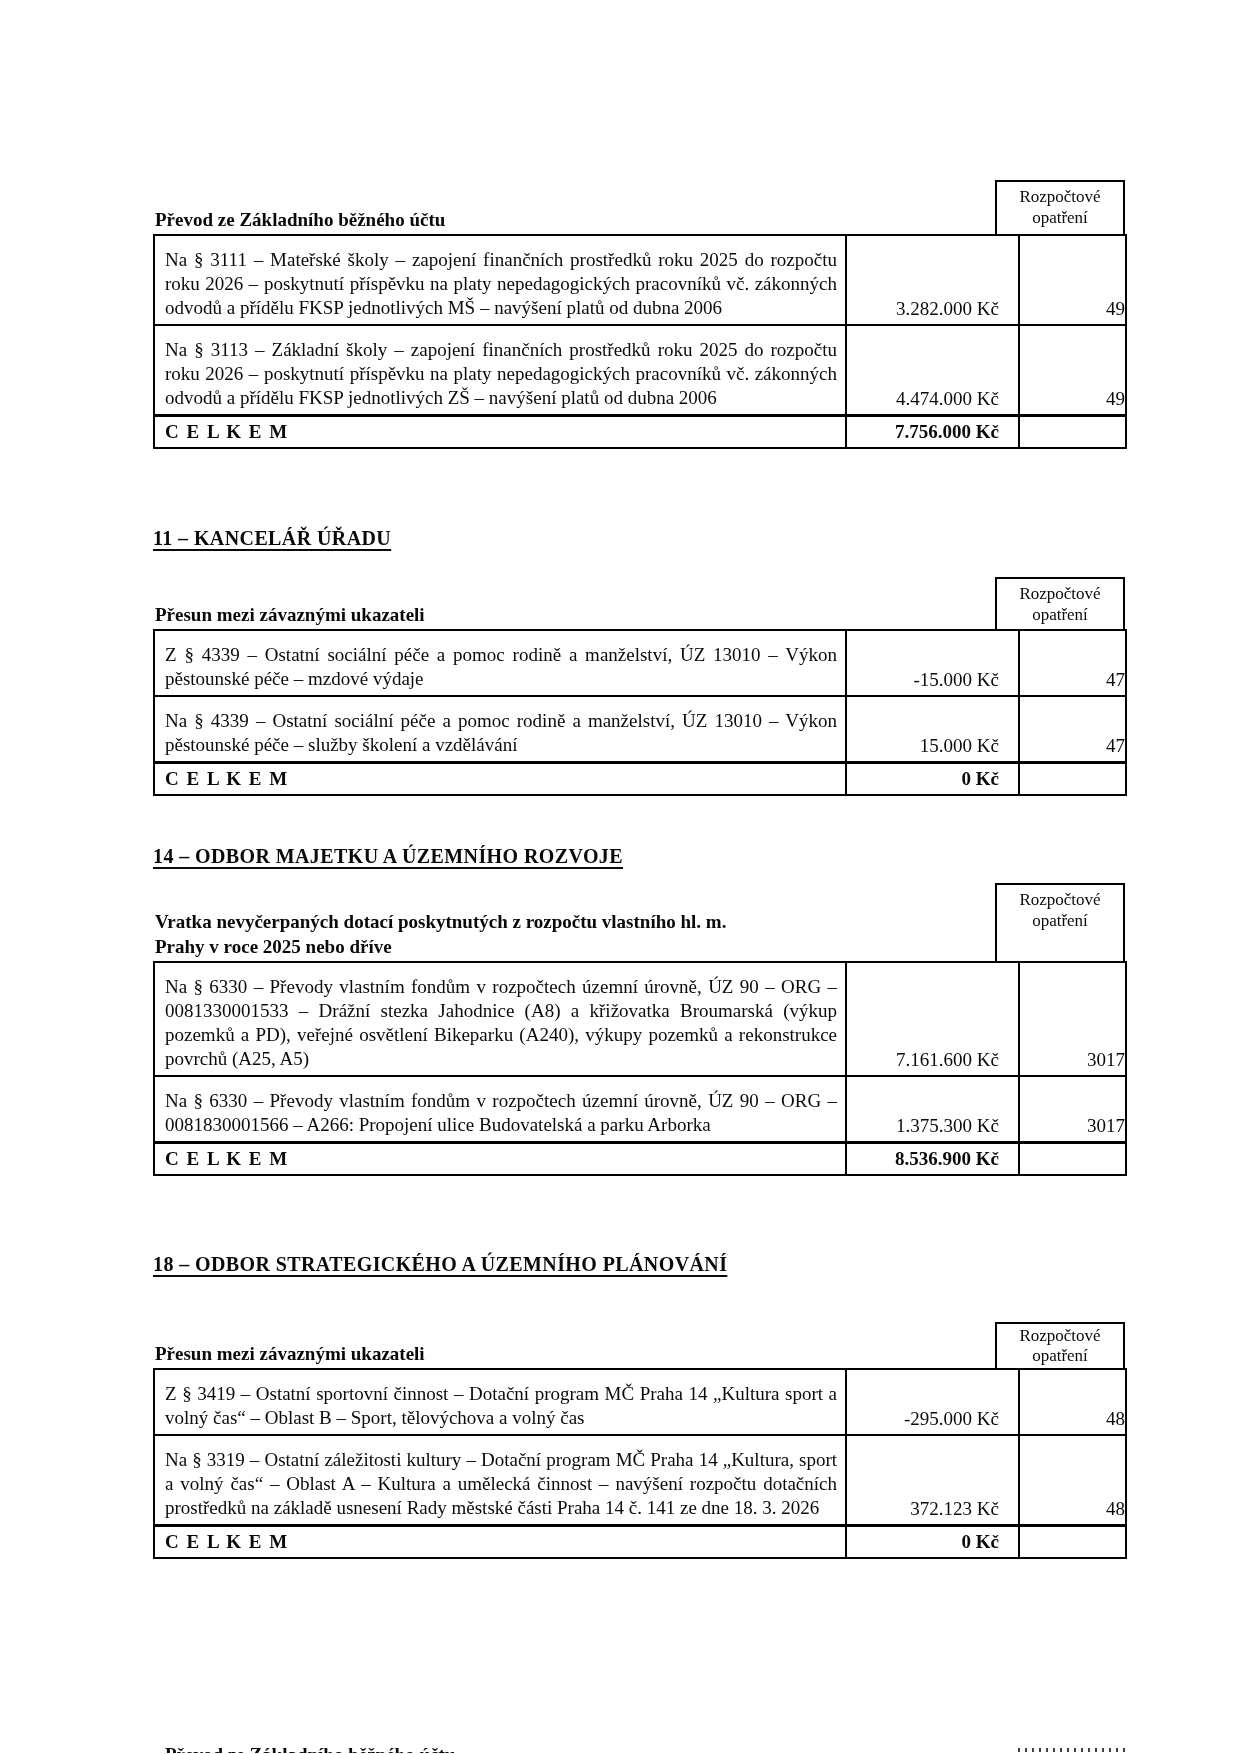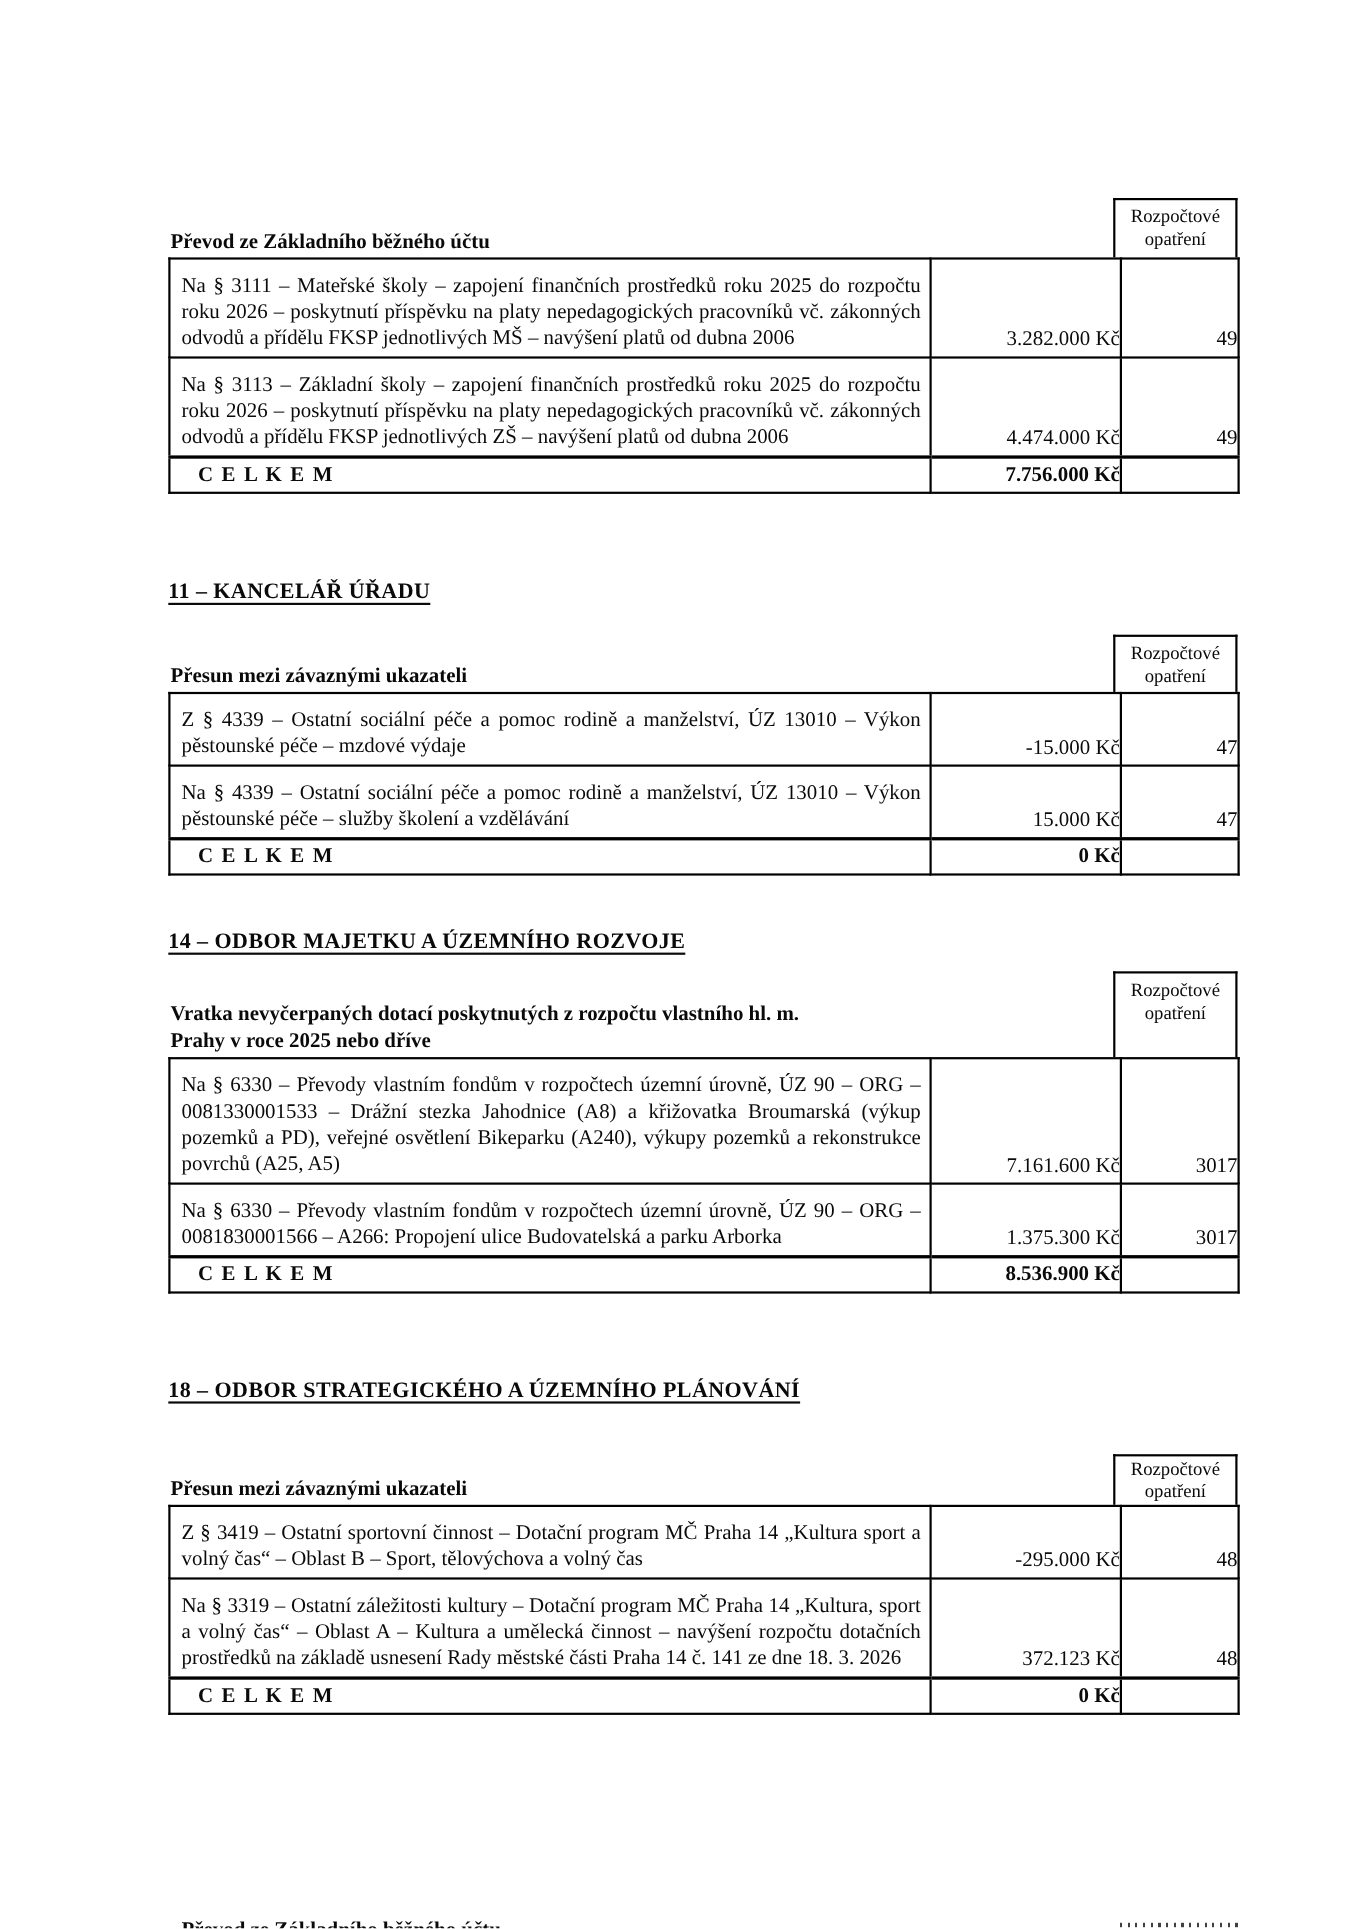--- a/index.html
+++ b/index.html
@@ -22,49 +22,49 @@
     text-underline-offset:4px;
   }
   .hdr{
     display:flex;justify-content:space-between;align-items:flex-end;
   }
   .ttl{
     font-weight:bold;font-size:19px;line-height:25px;
     padding-left:2px;margin-bottom:2px;max-width:830px;
   }
   .opbox{
-    box-sizing:border-box;width:113px;align-self:stretch;
+    box-sizing:border-box;width:130px;align-self:stretch;
     border:2px solid #000;border-bottom:none;
     text-align:center;font-size:17px;line-height:21px;
     padding-top:4px;flex-shrink:0;
   }
   table.btable{
     border-collapse:collapse;width:972px;table-layout:fixed;
   }
   table.btable td{
     border:2px solid #000;
     font-size:19px;
   }
   td.d{
     vertical-align:top;text-align:justify;
     line-height:24px;padding:12px 8px 4px 10px;
     hyphens:none;
   }
   td.a{
     vertical-align:bottom;text-align:right;
-    line-height:24px;padding:2px 0 3px 2px;white-space:nowrap;
+    line-height:24px;padding:2px 19px 3px 2px;white-space:nowrap;
   }
   td.o{
     vertical-align:bottom;text-align:right;
     line-height:24px;padding:2px 0 3px 2px;white-space:nowrap;
   }
   tr.t td{border-top:3px solid #000;}
   td.tl{
     font-weight:bold;letter-spacing:1.5px;
-    line-height:27px;padding:1px 8px 2px 25px;text-align:left;
+    line-height:27px;padding:1px 8px 2px 10px;text-align:left;
   }
   td.ta{font-weight:bold;}
   .frag{
     position:absolute;left:165px;top:1746px;height:7px;width:420px;
     overflow:hidden;
   }
   .frag-inner{
     font-weight:bold;font-size:19px;line-height:24px;margin-top:-3px;
     white-space:nowrap;
   }

